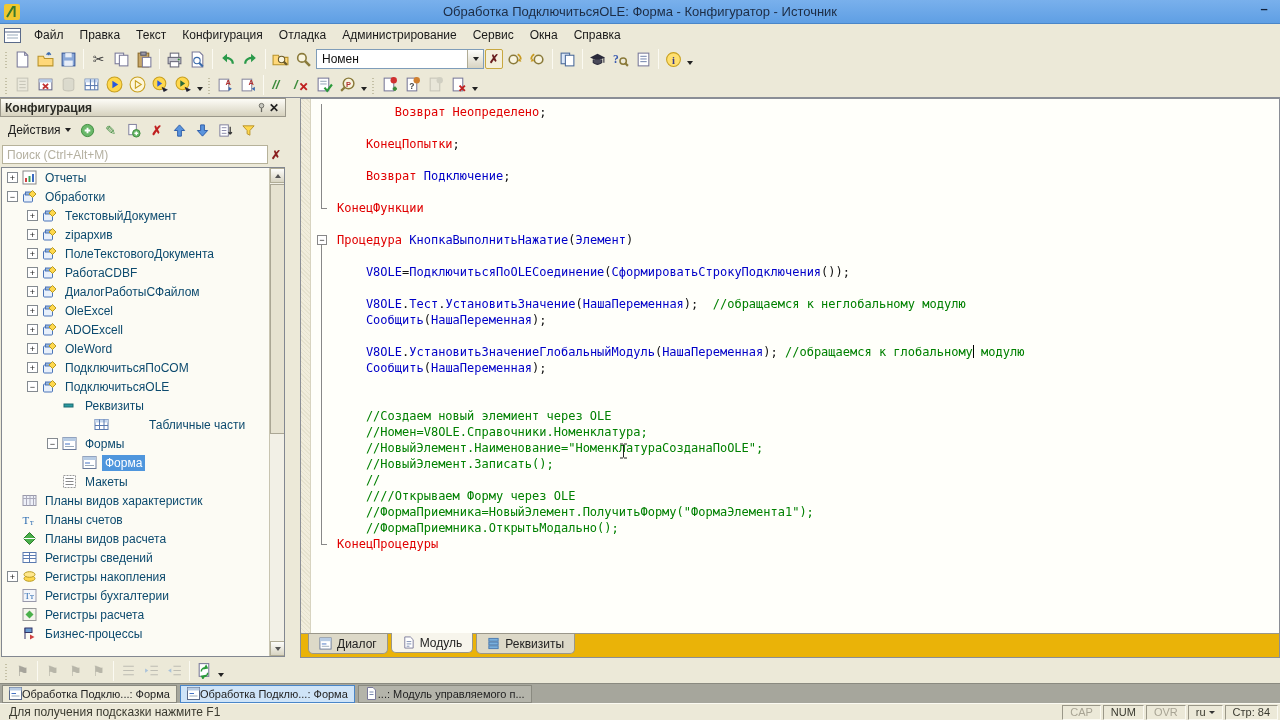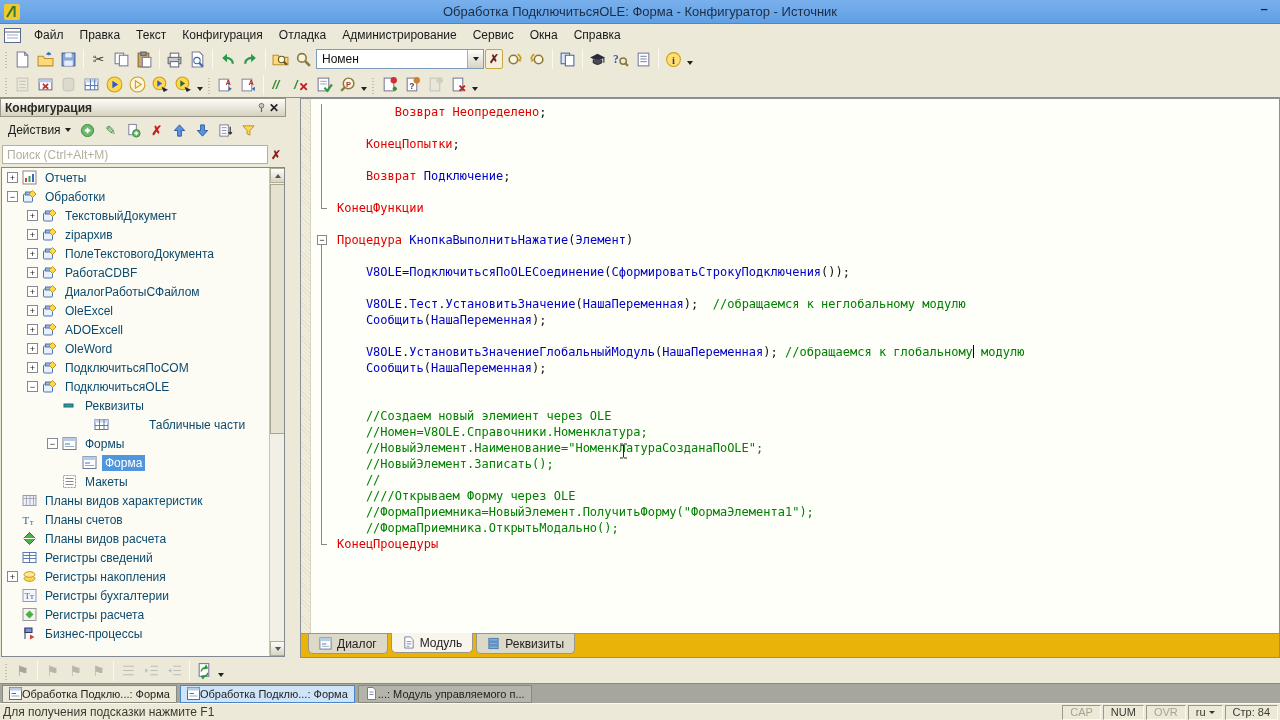--- a/index.html
+++ b/index.html
@@ -133,21 +133,21 @@
     display:flex; align-items:center; gap:3px; padding-left:2px; border-top:1px solid #8a8a80; }
   .wbtn { display:inline-flex; align-items:center; height:18px; padding:0 6px;
     background:#ece9d8; border:1px solid #8a8a80; font-size:11px; color:#222; white-space:nowrap; }
   .wbtn svg { width:13px; height:13px; }
   .wbtn.active { background:#cfe4f8; border-color:#4a86c8; }
   .wbtn.dark { background:#b4b4aa; }
 
   
   #status-bar { position:absolute; left:0; top:703px; width:100%; height:17px; background:#ece9d8;
     border-top:1px solid #fbfaf2; display:flex; align-items:center; font-size:11px; color:#3a3a30; }
-  #status-hint { padding-left:3px; flex:1; font-size:12px; }
+  #status-hint { padding-left:9px; flex:1; font-size:12px; }
   .scell { height:15px; border:1px solid; border-color:#9a9788 #fbfaf2 #fbfaf2 #9a9788;
     padding:0 7px; margin-right:2px; display:flex; align-items:center; gap:3px; }
   .scell.off { color:#a8a494; }
   .scell i { width:0; height:0; border-left:3px solid transparent; border-right:3px solid transparent; border-top:3.5px solid #333; }
 </style>
 </head>
 <body>
 
 <div id="app">
 

